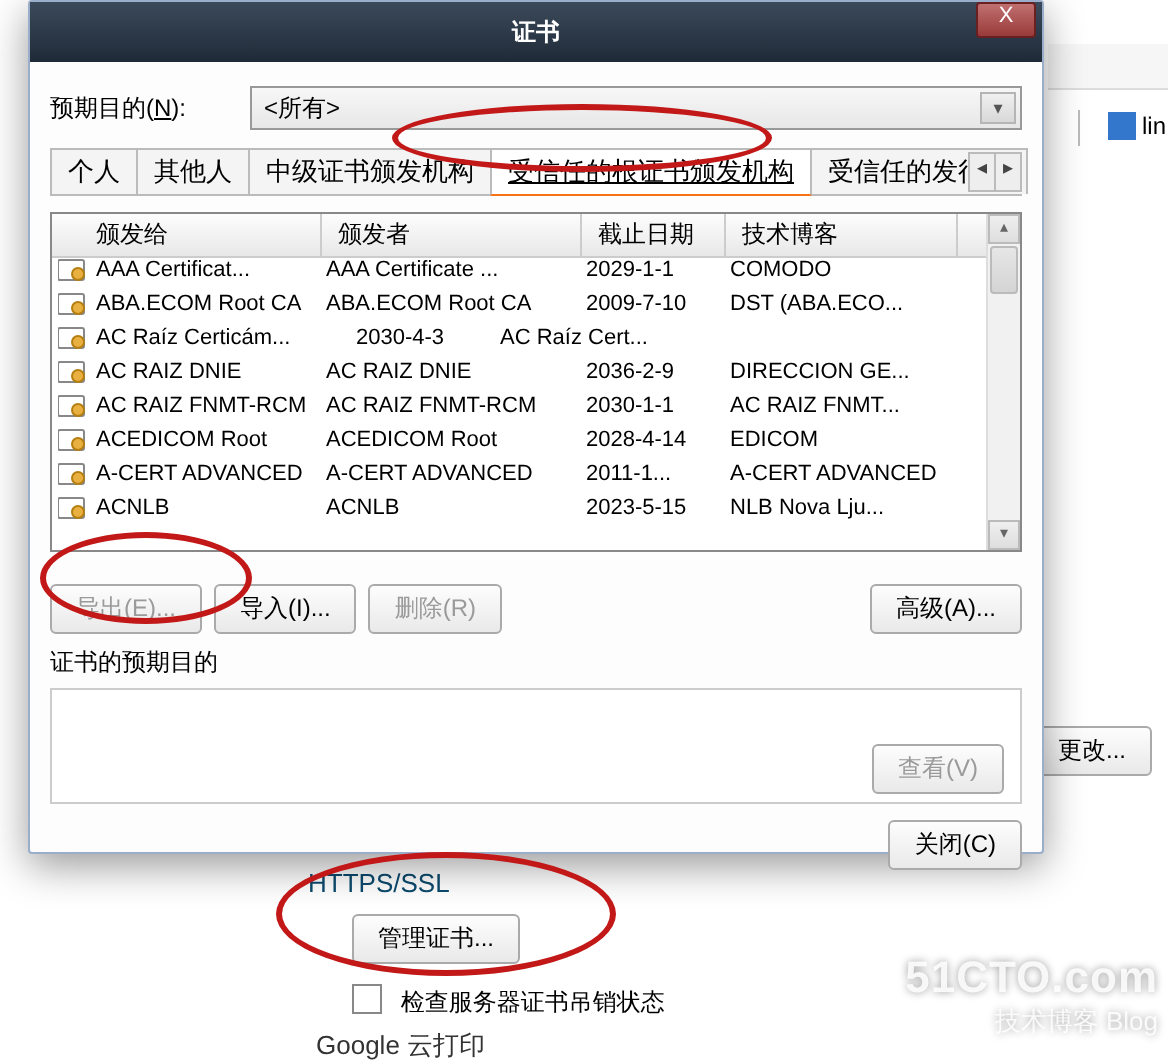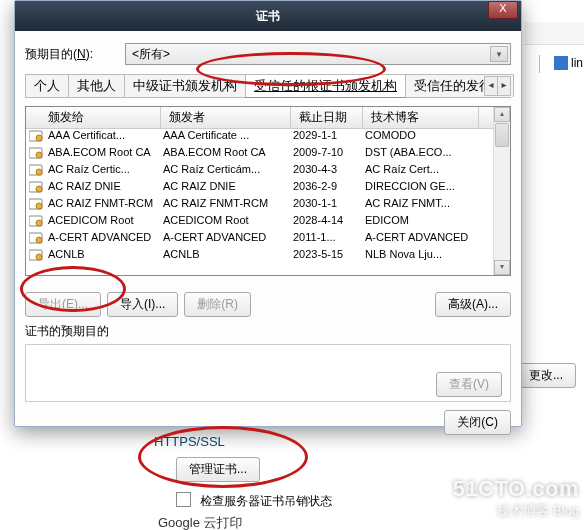--- a/index.html
+++ b/index.html
@@ -313,21 +313,20 @@
             <div class="cell c1">ABA.ECOM Root CA</div>
             <div class="cell c2">ABA.ECOM Root CA</div>
             <div class="cell c3">2009-7-10</div>
             <div class="cell c4">DST (ABA.ECO...</div>
           </div>
           <div class="row">
             <div class="cell cico"><svg class="cert-svg" width="14" height="12">
                 <rect x="0" y="1" width="13" height="10" rx="1" fill="#fff" stroke="#888"></rect>
                 <circle cx="10" cy="8" r="3" fill="#e8b040" stroke="#b57f10"></circle>
               </svg></div>
-            <div class="cell c1">AC Raíz Certic...</div>
             <div class="cell c2">AC Raíz Certicám...</div>
             <div class="cell c3">2030-4-3</div>
             <div class="cell c4">AC Raíz Cert...</div>
           </div>
           <div class="row">
             <div class="cell cico"><svg class="cert-svg" width="14" height="12">
                 <rect x="0" y="1" width="13" height="10" rx="1" fill="#fff" stroke="#888"></rect>
                 <circle cx="10" cy="8" r="3" fill="#e8b040" stroke="#b57f10"></circle>
               </svg></div>
             <div class="cell c1">AC RAIZ DNIE</div>

